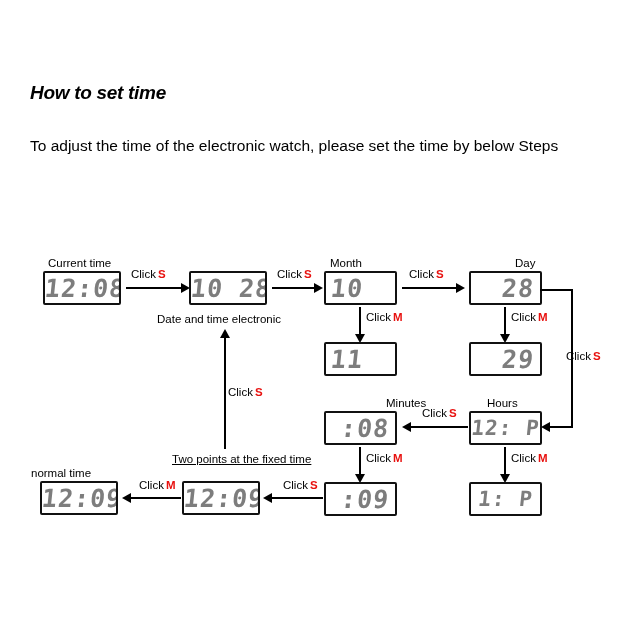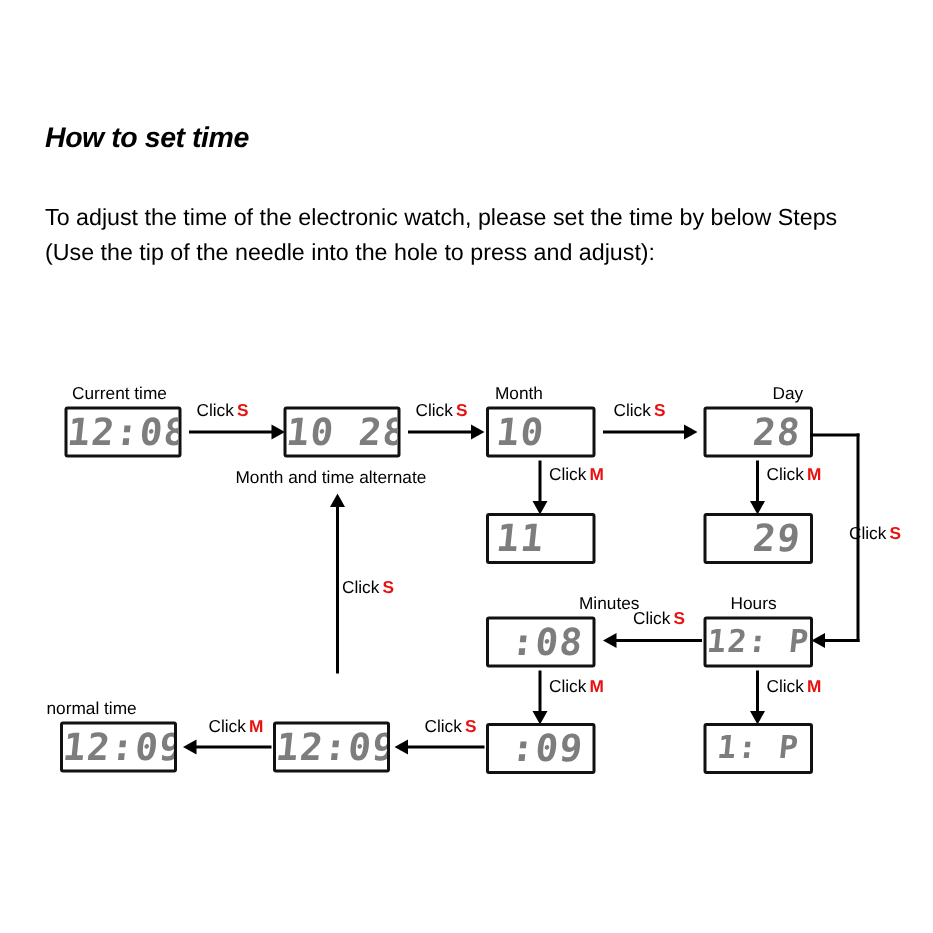--- a/index.html
+++ b/index.html
@@ -78,21 +78,20 @@
   .ah.u{border-left:5px solid transparent;border-right:5px solid transparent;border-bottom:9px solid #000;}
 </style>
 </head>
 <body>
 
 <div id="page">
 
   <div class="title">How to set time</div>
   <div class="intro">
     <div>To adjust the time of the electronic watch, please set the time by below Steps</div>
-    <div>(Use the tip of the needle into the hole to press and adjust):</div>
   </div>
 
   <div class="cap" style="left:48px;top:256px;">Current time</div>
   <div class="lcd" style="left:43px;top:271px;width:78px;height:34px;">
     <span class="seg center" style="font-size:25px;">12:08</span>
   </div>
 
   <div class="ln hl" style="left:126px;top:287px;width:57px;"></div>
   <div class="ah r" style="left:181px;top:283px;"></div>
   <div class="click" style="left:131px;top:268px;">
@@ -185,20 +184,21 @@
   <div class="lcd" style="left:324px;top:482px;width:73px;height:34px;">
     <span class="seg right" style="font-size:25px;">:09</span>
   </div>
 
   <div class="ln hl" style="left:271px;top:497px;width:52px;"></div>
   <div class="ah l" style="left:263px;top:493px;"></div>
   <div class="click" style="left:283px;top:479px;">
     <span class="k">Click</span><span class="btn">S</span>
   </div>
 
+  <div class="cap u" style="left:172px;top:452px;">Two points at the fixed time</div>
 
   <div class="lcd" style="left:182px;top:481px;width:78px;height:34px;">
     <span class="seg center" style="font-size:25px;">12:09</span>
   </div>
 
   <div class="ln hl" style="left:130px;top:497px;width:51px;"></div>
   <div class="ah l" style="left:122px;top:493px;"></div>
   <div class="click" style="left:139px;top:479px;">
     <span class="k">Click</span><span class="btn">M</span>
   </div>
@@ -207,15 +207,15 @@
   <div class="lcd" style="left:40px;top:481px;width:78px;height:34px;">
     <span class="seg center" style="font-size:25px;">12:09</span>
   </div>
 
   <div class="ln vl" style="left:224px;top:337px;height:112px;"></div>
   <div class="ah u" style="left:220px;top:329px;"></div>
   <div class="click" style="left:228px;top:386px;">
     <span class="k">Click</span><span class="btn">S</span>
   </div>
 
-  <div class="cap" style="left:157px;top:312px;">Month and time alternate</div>
+  <div class="cap" style="left:157px;top:312px;">Date and time electronic</div>
 
 </div>
 
 </body></html>

